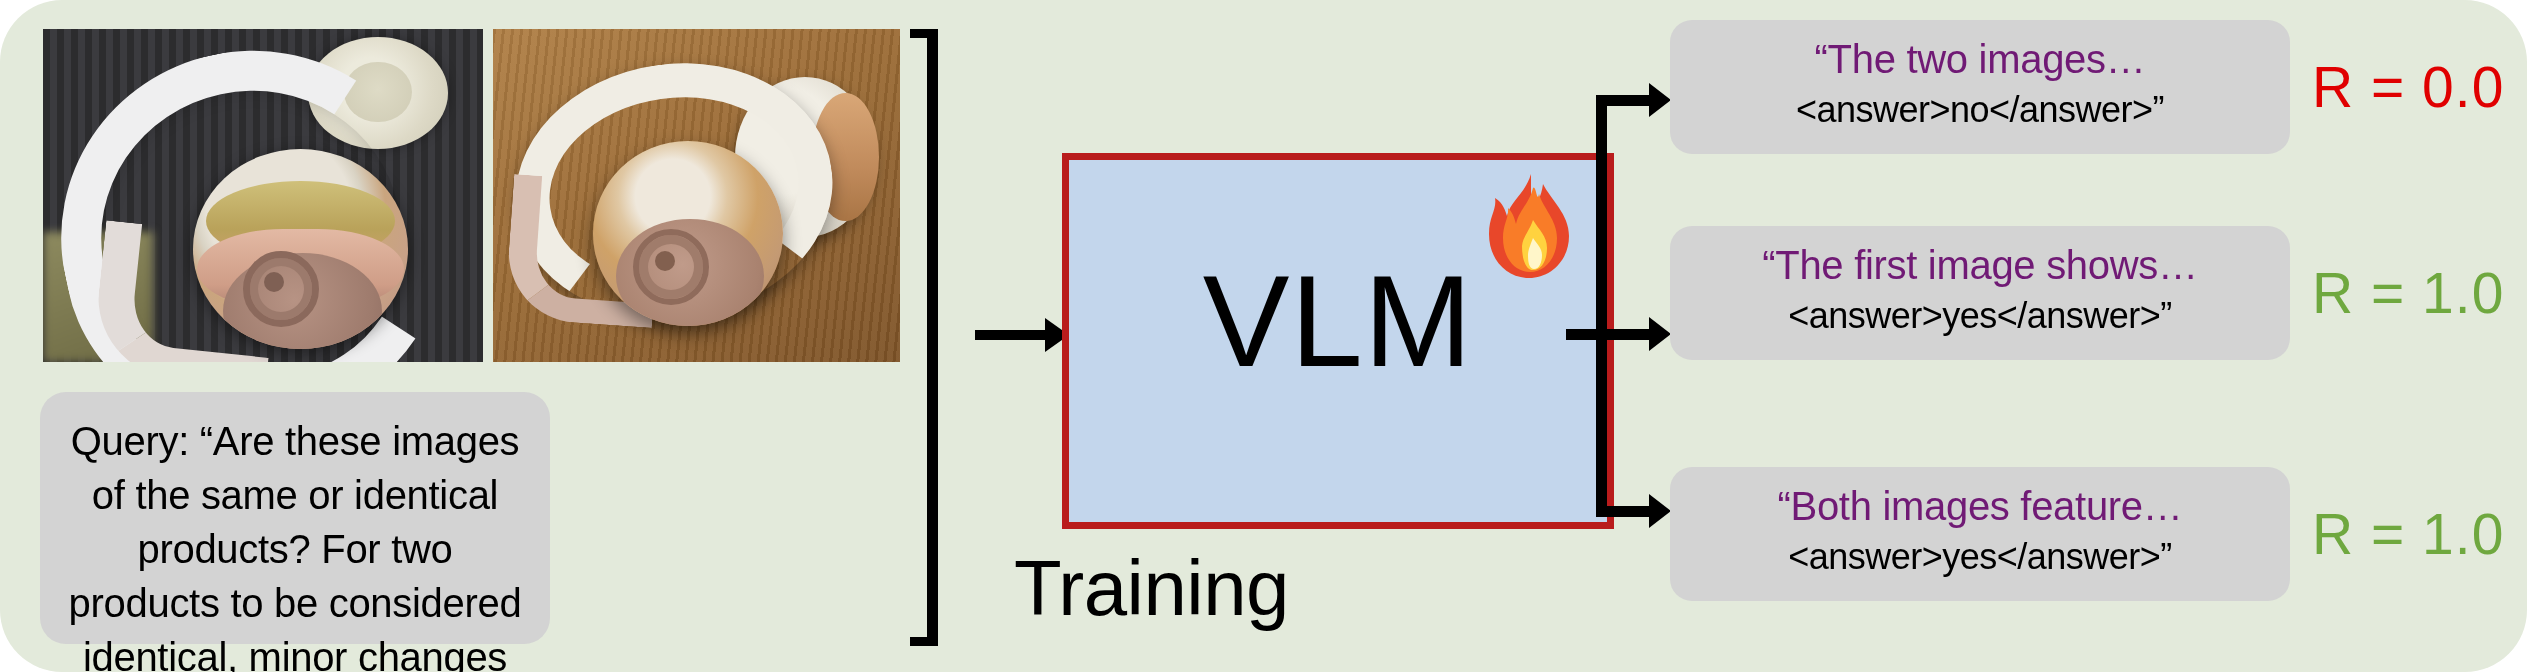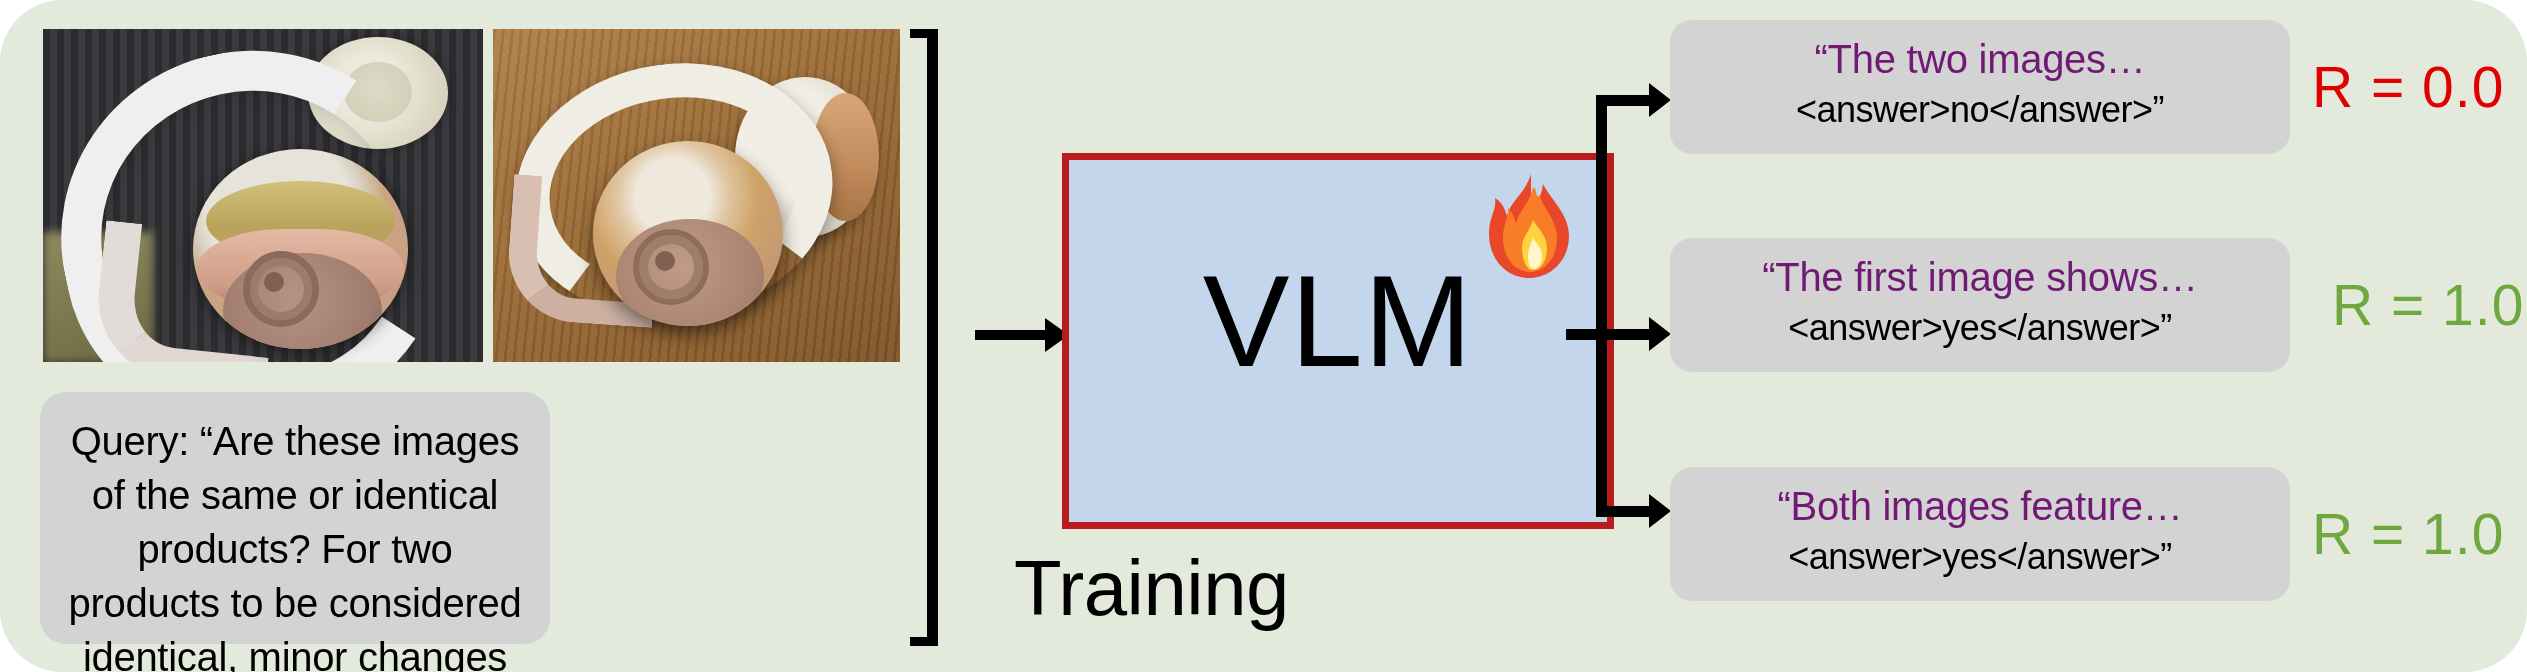--- a/index.html
+++ b/index.html
@@ -280,21 +280,21 @@
   #fan-arrow-3 { top: 506px; }
 
   
   .resp-row {
     position: absolute;
     left: 1670px;
     display: flex;
     align-items: center;
   }
   #resp-row-1 { top: 20px; }
-  #resp-row-2 { top: 238px; gap: 20px; }
+  #resp-row-2 { top: 226px; }
   #resp-row-3 { top: 443px; margin-top: 24px; }
 
   .resp-box {
     width: 620px;
     background: #d3d3d3;
     border-radius: 22px;
     padding: 14px 18px 18px 18px;
     box-sizing: border-box;
     text-align: center;
   }

